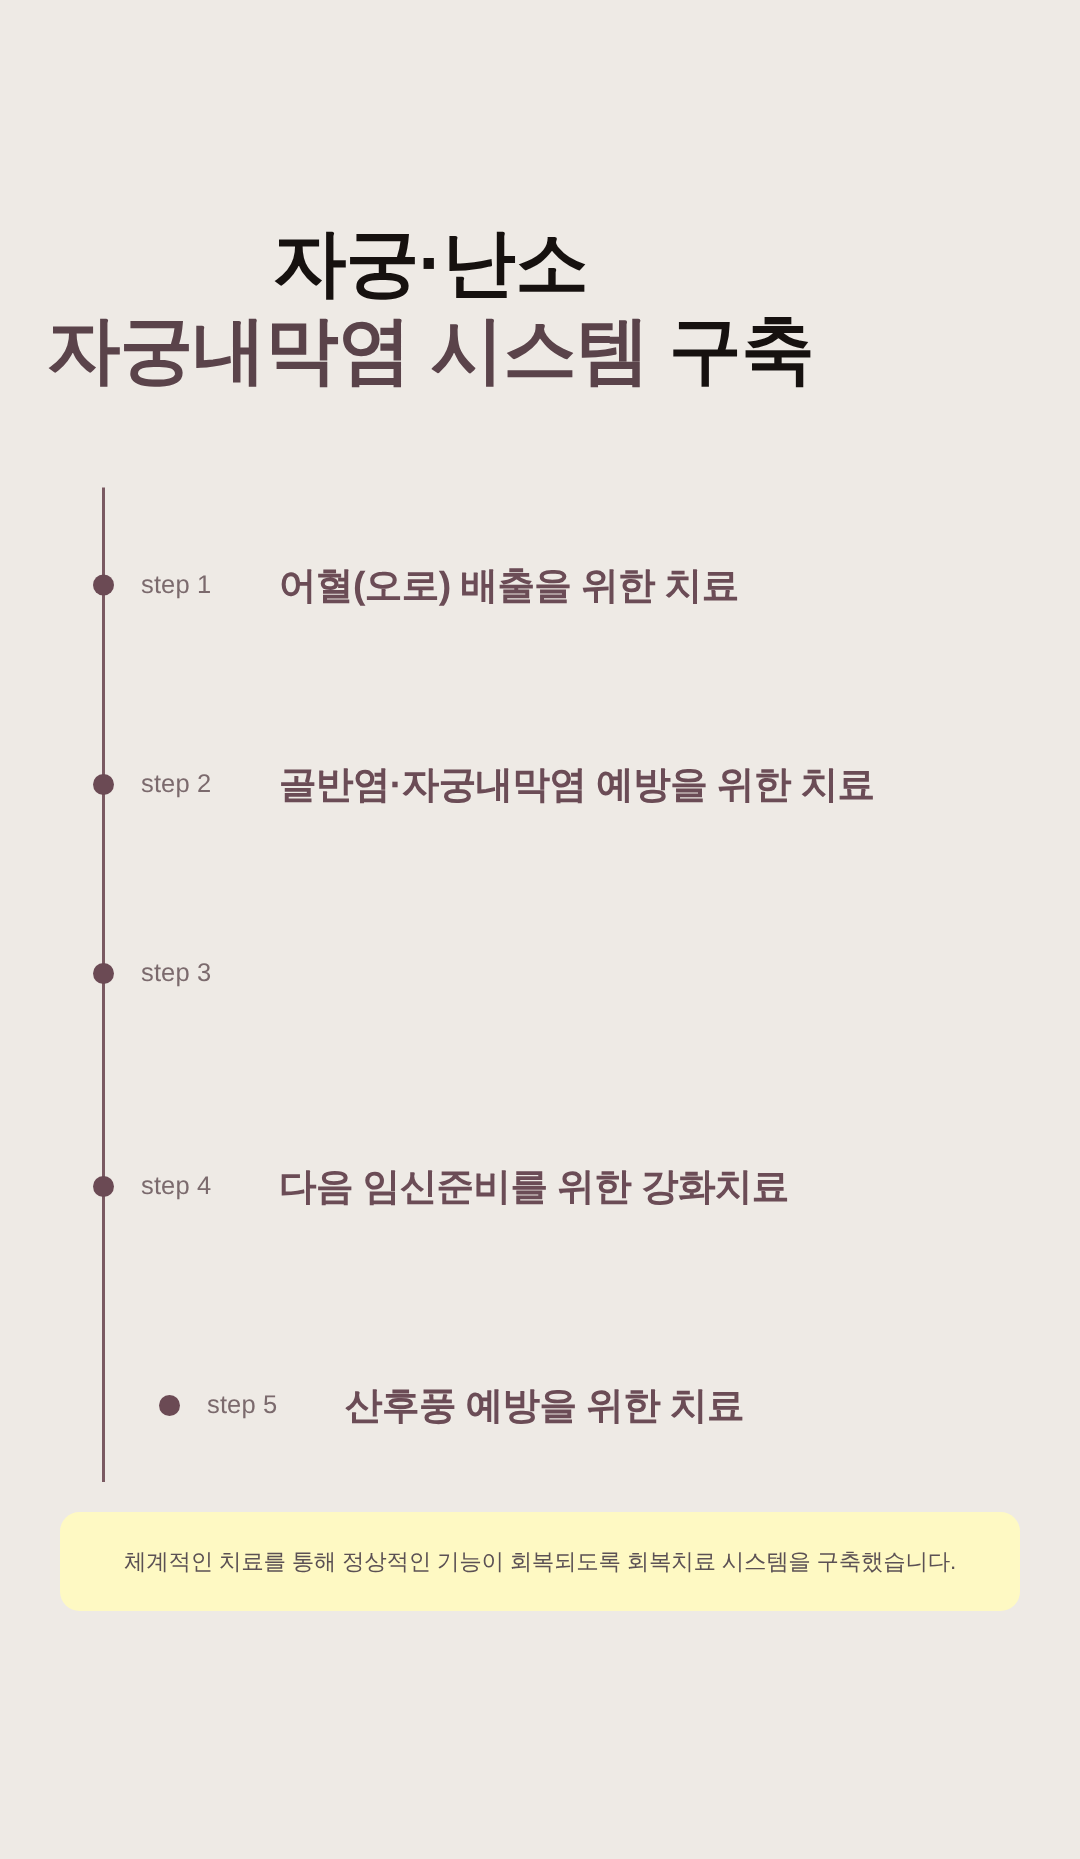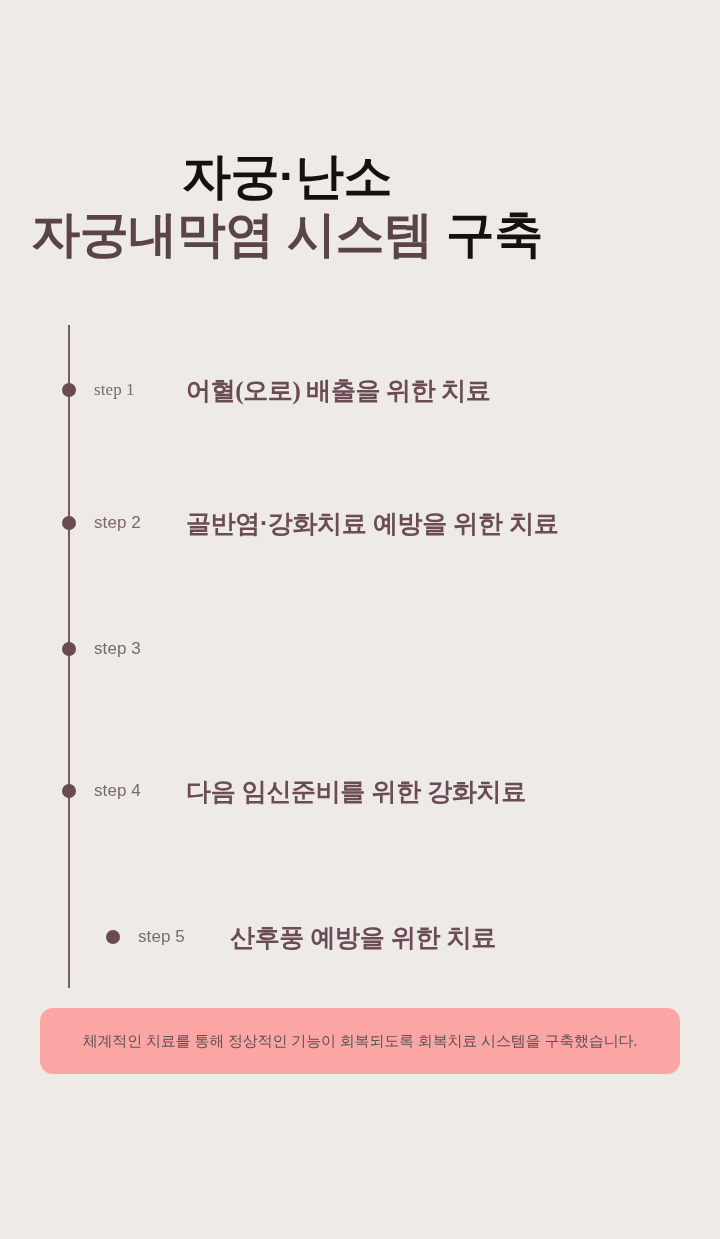--- a/index.html
+++ b/index.html
@@ -70,21 +70,21 @@
     background: #7A5A62;
   }
   .step-row {
     position: absolute;
     left: 0;
     width: 720px;
     height: 40px;
     display: flex;
     align-items: center;
   }
-  .step-row[data-idx="0"] { top: 45px; font-family: Liberation Serif, serif; }
+  .step-row[data-idx="0"] { top: 45px; }
   .step-row[data-idx="1"] { top: 178px; }
   .step-row[data-idx="2"] { top: 304px; }
   .step-row[data-idx="3"] { top: 446px; }
   .step-row[data-idx="4"] { top: 592px; margin-left: 44px; }
 
   .step-dot {
     position: absolute;
     left: 62px;
     top: 50%;
     width: 14px;
@@ -116,21 +116,21 @@
     white-space: nowrap;
   }
 
   
   .caption-card {
     position: absolute;
     left: 40px;
     top: 1008px;
     width: 640px;
     height: 66px;
-    background: #fca5a5;
+    background: #fef9c3;
     border-radius: 13px;
     display: flex;
     align-items: center;
     justify-content: center;
   }
   .caption-text {
     font-size: 15px;
     font-weight: 400;
     color: #5B5154;
     letter-spacing: -0.012em;
@@ -154,21 +154,21 @@
 
     <div class="step-row" data-idx="0">
       <span class="step-dot"></span>
       <span class="step-index">step 1</span>
       <span class="step-title">어혈(오로) 배출을 위한 치료</span>
     </div>
 
     <div class="step-row" data-idx="1">
       <span class="step-dot"></span>
       <span class="step-index">step 2</span>
-      <span class="step-title">골반염·강화치료 예방을 위한 치료</span>
+      <span class="step-title">골반염·자궁내막염 예방을 위한 치료</span>
     </div>
 
     <div class="step-row" data-idx="2">
       <span class="step-dot"></span>
       <span class="step-index">step 3</span>
     </div>
 
     <div class="step-row" data-idx="3">
       <span class="step-dot"></span>
       <span class="step-index">step 4</span>

